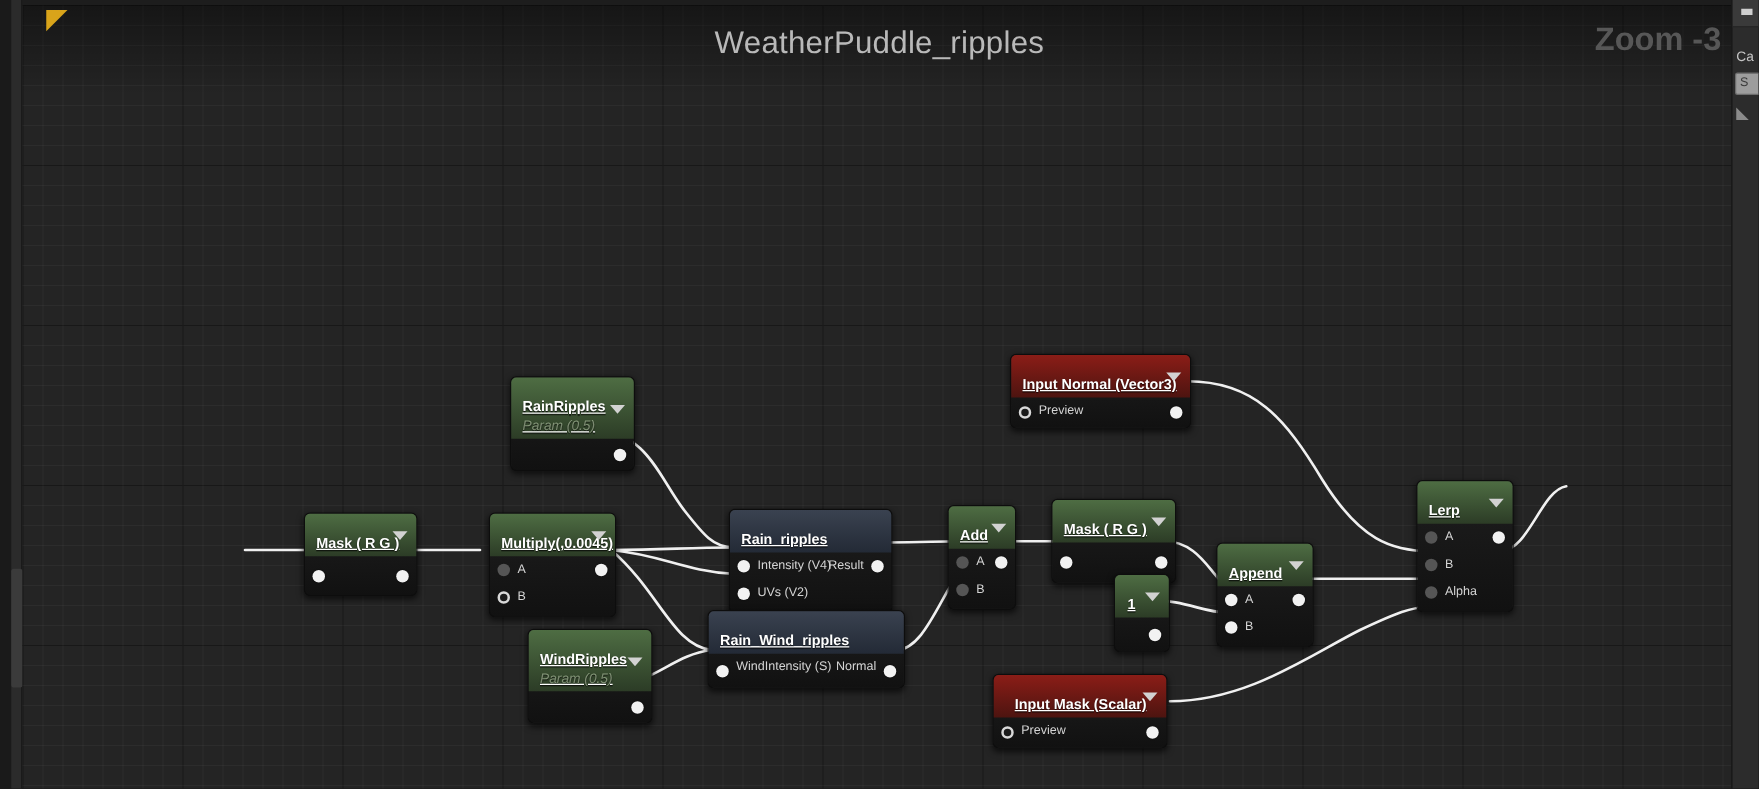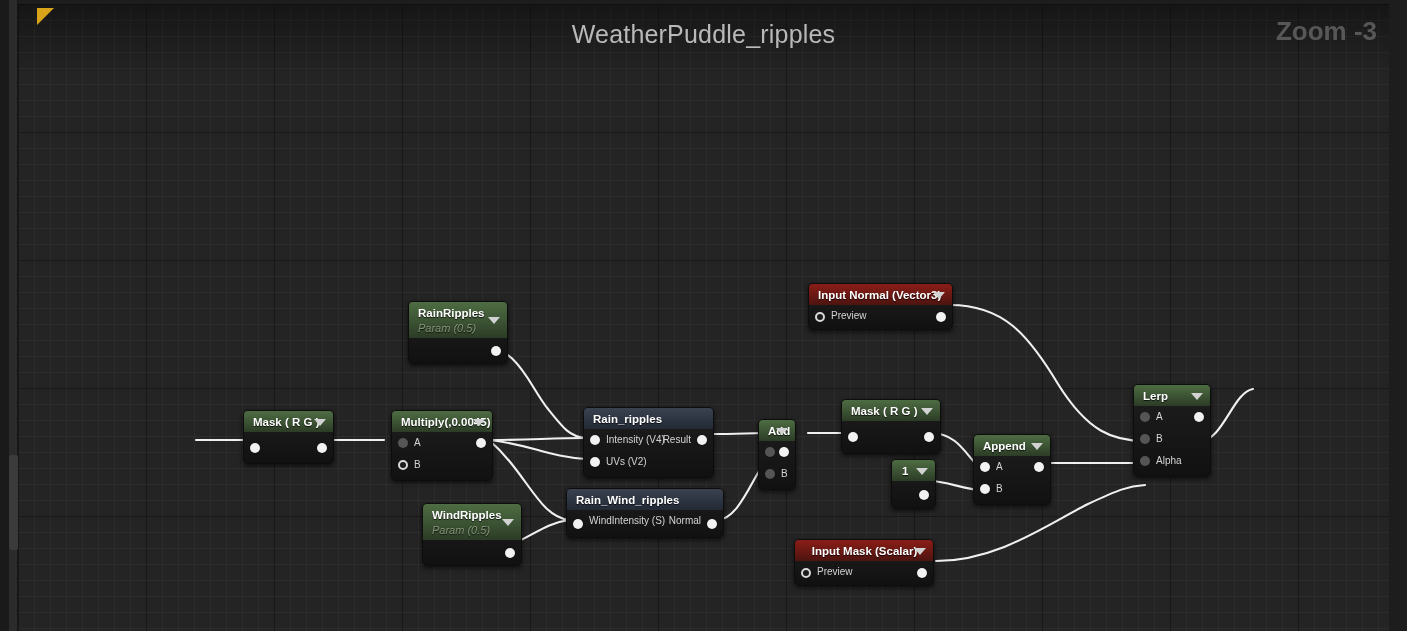--- a/index.html
+++ b/index.html
@@ -121,28 +121,29 @@
     background: linear-gradient(to bottom, #1e1e1e 0%, #111111 100%);
     border: 1px solid #0d0d0d;
     box-shadow: 0 2px 5px rgba(0,0,0,.65);
     color: #d8d8d8;
     font-size: 11.5px;
     user-select: none;
   }
   .node .hdr {
     position: relative;
     border-radius: 4px 4px 0 0;
-    padding: 4px 8px 3px 9px;
+    padding: 17px 8px 3px 9px;
     font-weight: bold;
     font-size: 11.5px;
     color: #ffffff;
     text-shadow: 0 1px 1px rgba(0,0,0,.8);
     line-height: 14px;
     white-space: nowrap;
     overflow: hidden;
+    text-decoration: underline;
   }
   .hdr.green  { background: linear-gradient(to bottom, #4e6d43 0%, #2c3c26 100%); }
   .hdr.red    { background: linear-gradient(to bottom, #8b1d17 0%, #4d1410 100%); }
   .hdr.purple { background: linear-gradient(to bottom, #2b2860 0%, #1d1b42 100%); }
   .hdr.plain  { background: linear-gradient(to bottom, #3a4250 0%, #232a36 100%); }
 
   .hdr .sub {
     display: block;
     font-weight: normal;
     font-style: italic;
@@ -331,21 +332,21 @@
       <div class="body" style="height:27px;">
         <div class="prow" style="height:27px;">
           <span class="pin in filled"></span>
           <span class="pin-label">WindIntensity (S)</span>
           <span class="pin-label right">Normal</span>
           <span class="pin out filled"></span>
         </div>
       </div>
     </div>
 
-    <div class="node" style="left:740px; top:415px; width:38px;">
+    <div class="node" style="left:740px; top:400px; width:55px;">
       <div class="hdr green">
         <span>Add</span>
         <span class="caret"></span>
       </div>
       <div class="body" style="height:48px;">
         <div class="prow">
           <span class="pin in dim"></span>
           <span class="pin-label">A</span>
           <span class="pin out filled"></span>
         </div>
@@ -445,14 +446,22 @@
         <div class="prow">
           <span class="pin in dim"></span>
           <span class="pin-label">Alpha</span>
         </div>
       </div>
     </div>
 
 
   </div>
 
+  <div id="right-panel">
+    <div class="rp-tabstrip">
+      <div class="rp-tab-dot"></div>
+    </div>
+    <div class="rp-label">Ca</div>
+    <div class="rp-search">S</div>
+    <div class="rp-tri"></div>
+  </div>
 
 </div>
 
 </body></html>

